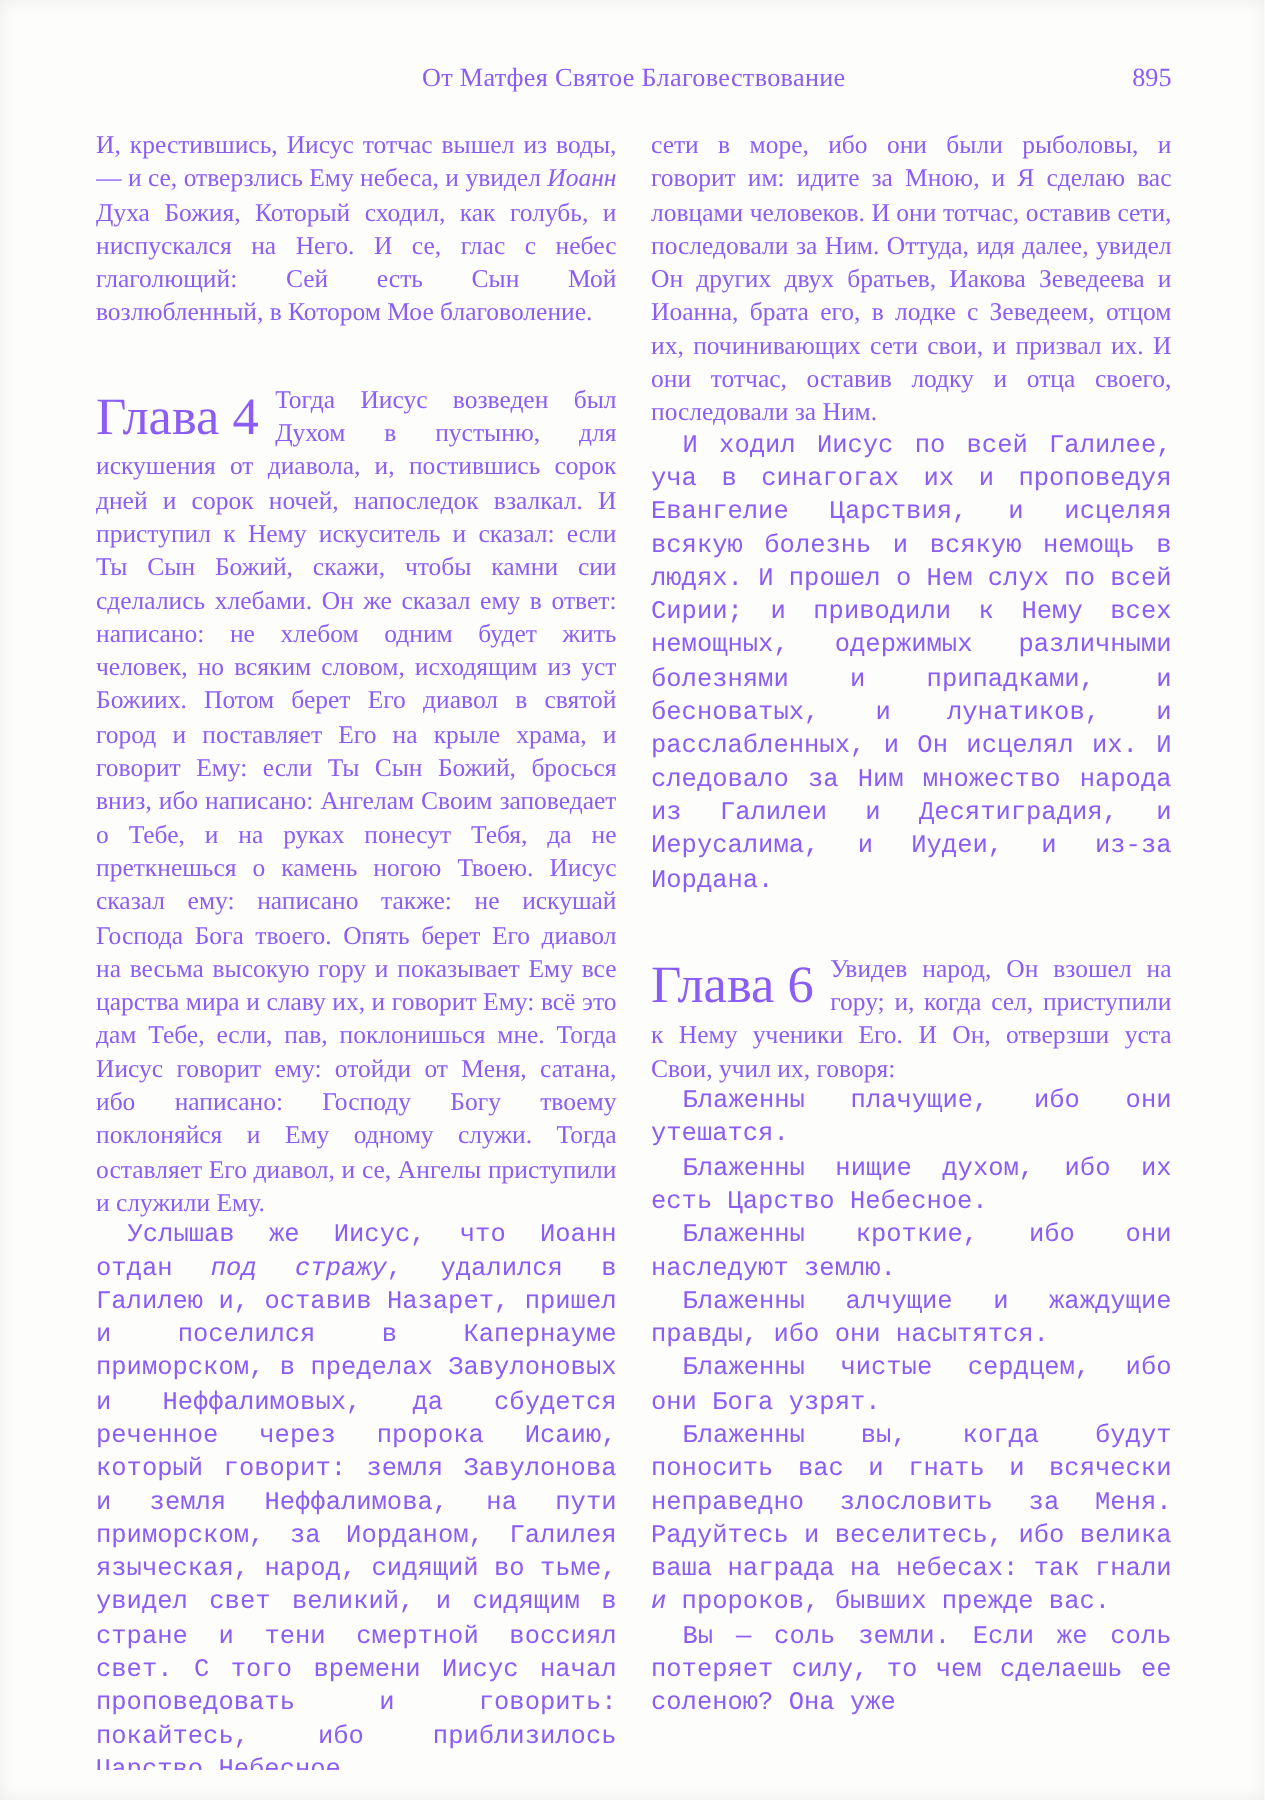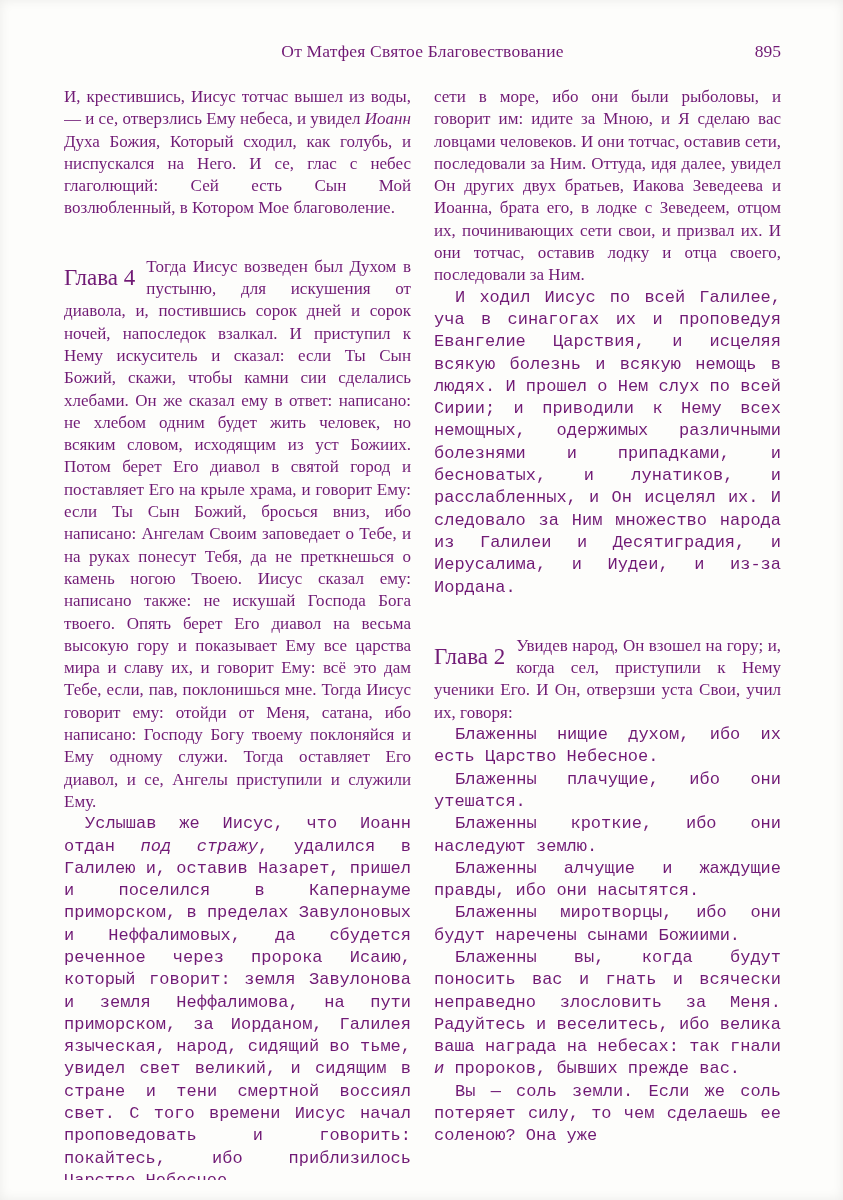--- a/index.html
+++ b/index.html
@@ -4,21 +4,21 @@
 <style>
   * { box-sizing: border-box; }
   html, body { margin: 0; padding: 0; background: #ffffff; }
 
   .page {
     position: relative;
     width: 843px;
     height: 1200px;
     margin: 0 auto;
     background: #fdfdfb;
-    color: #701a75;
+    color: #8b5cf6;
     font-family: "Liberation Serif", "DejaVu Serif", serif;
     overflow: hidden;
     box-shadow: inset 0 0 12px rgba(0,0,0,0.07);
   }
 
   .page-header {
     position: absolute;
     top: 39px;
     left: 64px;
     right: 62px;
@@ -52,21 +52,21 @@
     margin: 0;
     font-size: 17px;
     line-height: 22.3px;
     text-align: justify;
   }
   .indent { text-indent: 21px; font-family: Liberation Mono, monospace; }
   .chapter-open { margin-top: 36px; }
 
   .chapter-num {
     float: left;
-    font-size: 23px;
+    font-size: 35px;
     line-height: 44.6px;
     padding-right: 11px;
     white-space: nowrap;
   }
 
   i { font-style: italic; }
 </style>
 </head>
 <body>
 
@@ -93,27 +93,27 @@
 
     </section>
 
     <section class="column">
 
       <p class="para">сети в море, ибо они были рыболовы, и говорит им: идите за Мною, и Я сделаю вас ловцами человеков. И они тотчас, оставив сети, последовали за Ним. Оттуда, идя далее, увидел Он других двух братьев, Иакова Зеведеева и Иоанна, брата его, в лодке с Зеведеем, отцом их, починивающих сети свои, и призвал их. И они тотчас, оставив лодку и отца своего, последовали за Ним.</p>
 
       <p class="para indent">И ходил Иисус по всей Галилее, уча в синагогах их и проповедуя Евангелие Царствия, и исцеляя всякую болезнь и всякую немощь в людях. И прошел о Нем слух по всей Сирии; и приводили к Нему всех немощных, одержимых различными болезнями и припадками, и бесноватых, и лунатиков, и расслабленных, и Он исцелял их. И следовало за Ним множество народа из Галилеи и Десятиградия, и Иерусалима, и Иудеи, и из-за Иордана.</p>
 
       <div class="chapter">
-        <p class="para chapter-open"><span class="chapter-num">Глава 2</span><span>Увидев народ, Он взошел на гору; и, когда сел, приступили к Нему ученики Его. И Он, отверзши уста Свои, учил их, говоря:</span></p>
+        <p class="para chapter-open"><span class="chapter-num">Глава 6</span><span>Увидев народ, Он взошел на гору; и, когда сел, приступили к Нему ученики Его. И Он, отверзши уста Свои, учил их, говоря:</span></p>
 
+        <p class="para indent">Блаженны плачущие, ибо они утешатся.</p>
         <p class="para indent">Блаженны нищие духом, ибо их есть Царство Небесное.</p>
-        <p class="para indent">Блаженны плачущие, ибо они утешатся.</p>
         <p class="para indent">Блаженны кроткие, ибо они наследуют землю.</p>
         <p class="para indent">Блаженны алчущие и жаждущие правды, ибо они насытятся.</p>
-        <p class="para indent">Блаженны миротворцы, ибо они будут наречены сынами Божиими.</p>
+        <p class="para indent">Блаженны чистые сердцем, ибо они Бога узрят.</p>
 
         <p class="para indent"><span>Блаженны вы, когда будут поносить вас и гнать и всячески неправедно злословить за Меня. Радуйтесь и веселитесь, ибо велика ваша награда на небесах: так гнали </span><i>и</i><span> пророков, бывших прежде вас.</span></p>
 
         <p class="para indent">Вы — соль земли. Если же соль потеряет силу, то чем сделаешь ее соленою? Она уже</p>
       </div>
 
     </section>
 
   </main>
 

